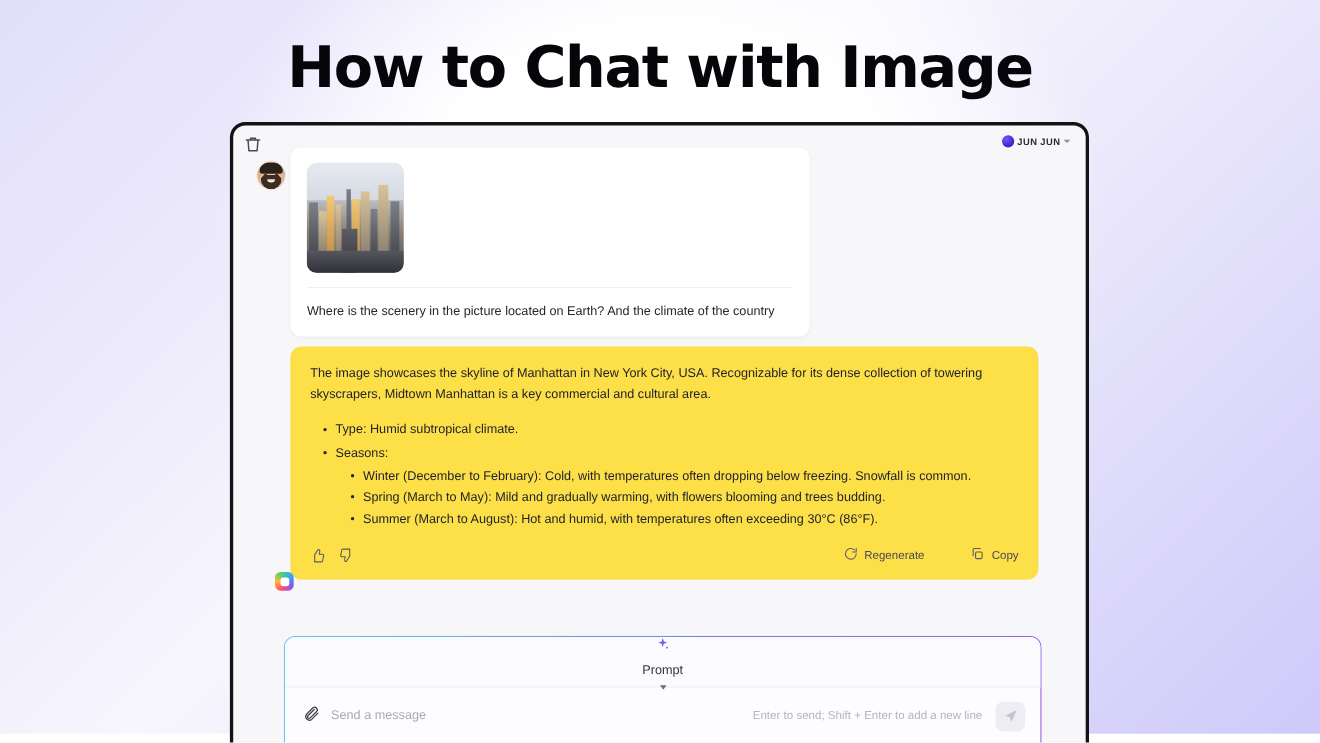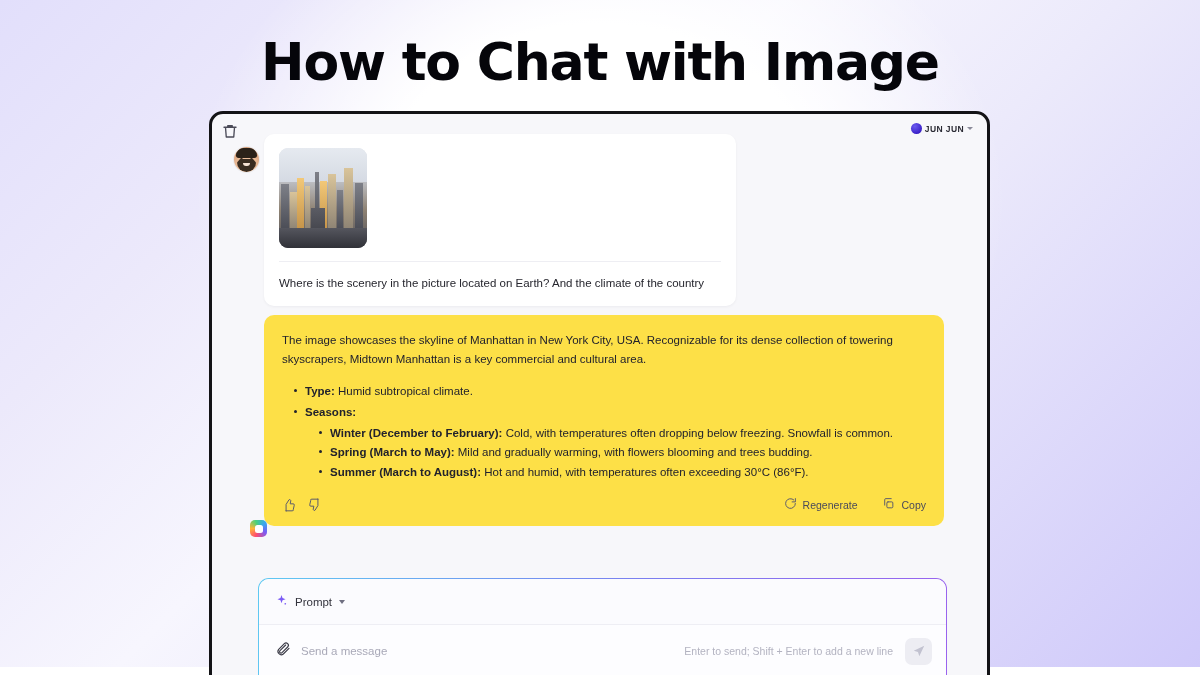--- a/index.html
+++ b/index.html
@@ -208,28 +208,28 @@
     color: #22222c;
     line-height: 1.62;
     margin-bottom: 1px;
   }
   .sublist > li::before {
     content: "";
     position: absolute; left: 2px; top: 7px;
     width: 3px; height: 3px; border-radius: 50%;
     background: #22222c;
   }
-  .lbl { font-weight: 700; }
+  .lbl { font-weight: 400; }
 
   #bot-actions {
     display: flex; align-items: center;
     margin-top: 16px; padding-bottom: 4px;
   }
   .act-left { display: flex; gap: 12px; }
-  .act-right { margin-left: auto; display: flex; gap: 25px; }
+  .act-right { margin-left: auto; display: flex; gap: 42px; }
   .act-btn {
     display: flex; align-items: center; gap: 6px;
     font-size: 10.5px; color: #4a4a5a; cursor: pointer;
   }
   .icon-btn { cursor: pointer; display: flex; align-items: center; }
 
   
   #composer {
     position: absolute;
     left: 46px; right: 40px;
@@ -245,20 +245,21 @@
     background-clip: padding-box, border-box;
     overflow: hidden;
   }
   #prompt-row {
     display: flex; align-items: center; gap: 7px;
     height: 46px;
     padding: 0 16px;
     border-bottom: 1px solid #eeeef4;
     background: #fbfbfe;
     cursor: pointer;
+    flex-direction: column;
   }
   #prompt-label { font-size: 11.5px; color: #33333d; }
   #prompt-caret {
     width: 0; height: 0;
     border-left: 3.5px solid transparent;
     border-right: 3.5px solid transparent;
     border-top: 4px solid #6e6e80;
   }
   #input-row {
     display: flex; align-items: center;

